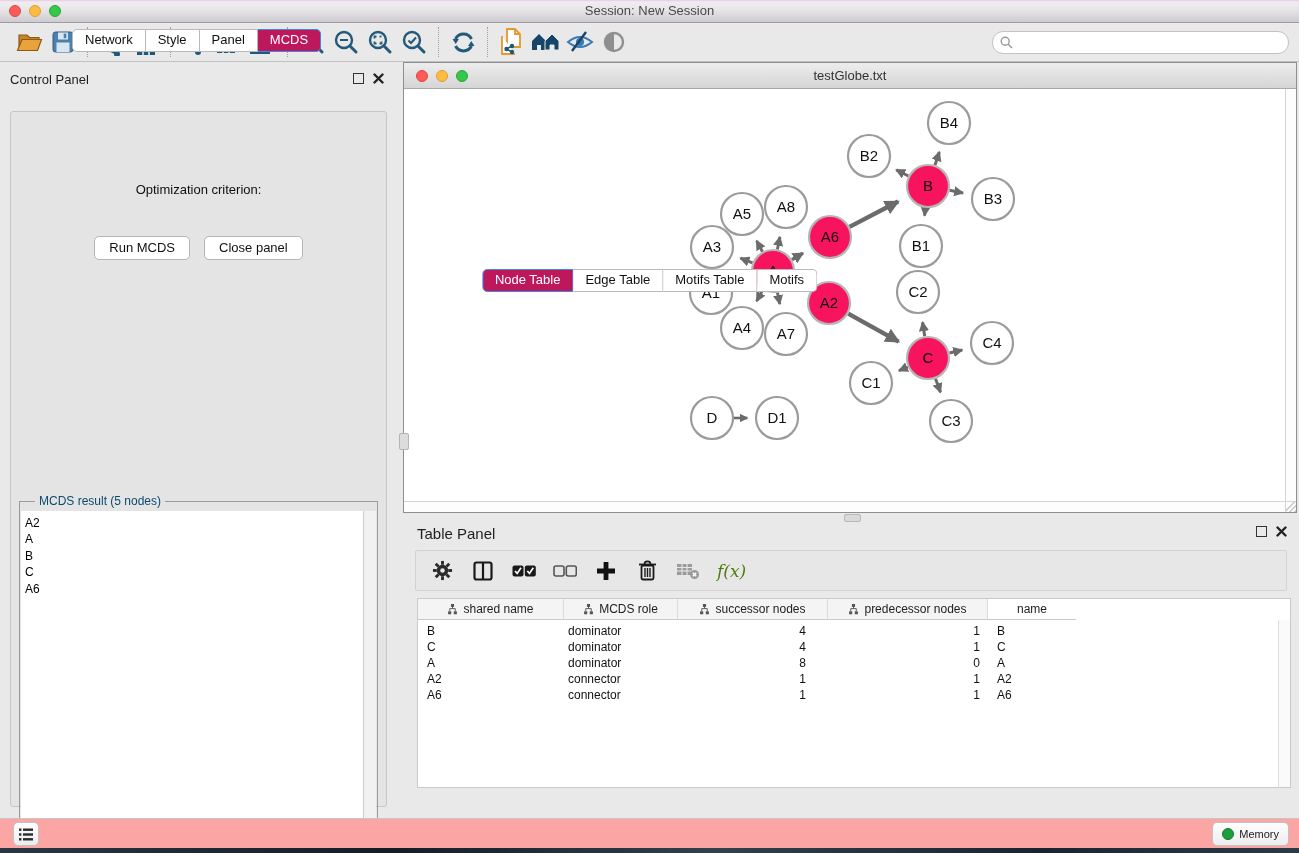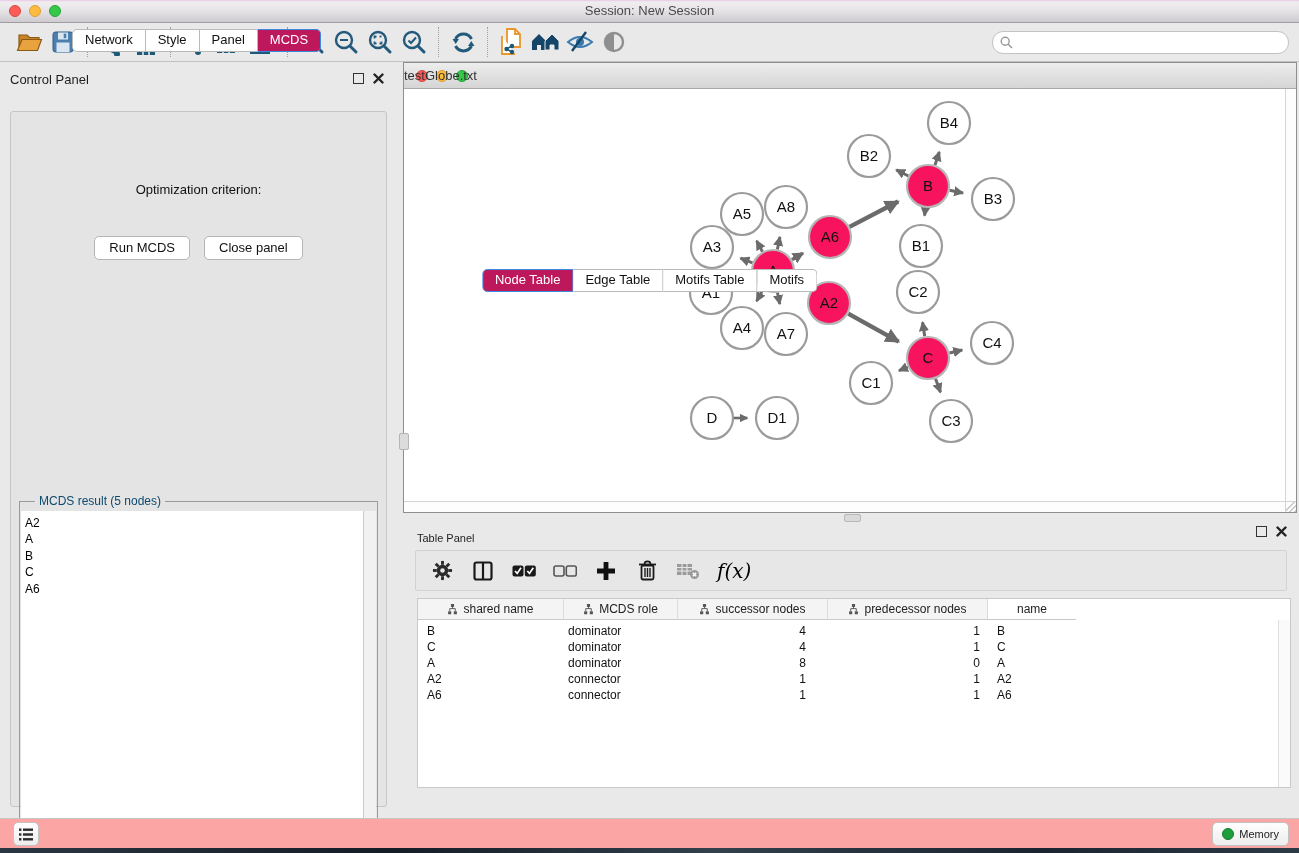--- a/index.html
+++ b/index.html
@@ -63,46 +63,46 @@
   #result-list{position:absolute;left:1px;top:9px;width:343px;height:322px;background:#fff;
     font-size:12px;line-height:16.4px;padding:4px 0 0 4px;box-sizing:border-box;}
   #result-scroll{position:absolute;right:1px;top:9px;width:12px;height:322px;background:#f1f1f1;
     border-left:1px solid #ccc;}
 
   
   #net-window{left:403px;top:62px;width:894px;height:451px;border:1px solid #8e8e8e;
     box-sizing:border-box;background:#fff;}
   #net-titlebar{position:absolute;left:0;top:0;width:100%;height:26px;
     background:linear-gradient(#ededed,#d5d5d5);border-bottom:1px solid #a9a9a9;box-sizing:border-box;}
-  #net-titlebar .title{position:absolute;left:0;right:0;top:5px;font-size:13px;color:#333;}
+  #net-titlebar .title{position:absolute;left:0;right:0;top:5px;text-align:center;font-size:13px;color:#333;}
   #net-titlebar .lights{top:7px;left:12px;}
   #net-canvas{position:absolute;left:0;top:26px;width:883px;height:414px;background:#fff;}
   #net-gutter-r{position:absolute;right:0;top:26px;width:10px;bottom:10px;background:#fdfdfd;
     border-left:1px solid #d4d4d4;}
   #net-gutter-b{position:absolute;left:0;bottom:0;height:10px;right:10px;background:#fdfdfd;
     border-top:1px solid #d4d4d4;}
   #net-grip{position:absolute;right:0;bottom:0;width:10px;height:10px;background:#fdfdfd;
     border-left:1px solid #d4d4d4;border-top:1px solid #d4d4d4;overflow:hidden;}
   #net-grip i{position:absolute;width:18px;height:1px;background:#b3b3b3;transform:rotate(-45deg);display:block;}
   #net-grip i:nth-child(1){left:-4px;top:3px;}#net-grip i:nth-child(2){left:-2px;top:6px;}
   #net-grip i:nth-child(3){left:0;top:9px;}
   #split-grip-left{left:399px;top:433px;width:8px;height:15px;background:#dcdcdc;
     border:1px solid #b5b5b5;border-radius:2px;}
   #split-grip-bottom{left:844px;top:514px;width:15px;height:6px;background:#d9d9d9;
     border:1px solid #b8b8b8;border-radius:2px;}
 
   
   #table-panel{left:403px;top:520px;width:896px;height:296px;}
-  #tp-header{position:absolute;left:14px;top:12px;font-size:11px;color:#1e1e1e;}
+  #tp-header{position:absolute;left:14px;top:5px;font-size:15px;color:#1e1e1e;}
   #tp-ctrls{right:12px;top:6px;}
   #tp-toolbar{position:absolute;left:12px;top:30px;width:872px;height:41px;background:#e7e7e7;
     border:1px solid #d2d2d2;border-radius:2px;display:flex;align-items:center;gap:17px;padding-left:14px;box-sizing:border-box;}
   .tp-icon{display:flex;align-items:center;justify-content:center;width:24px;height:24px;}
   #fx-label{font-family:"DejaVu Serif","Liberation Serif",serif;font-style:italic;
-    font-size:20px;color:#000000;}
+    font-size:17px;color:#4d7c0f;}
   #tbl{position:absolute;left:14px;top:78px;width:872px;height:188px;background:#fff;
     border:1px solid #c9c9c9;overflow:hidden;}
   .tr{display:grid;grid-template-columns:146px 114px 150px 160px 88px 1fr;}
   #tbl-head .th{background:#f4f4f4;border-bottom:1px solid #c9c9c9;border-right:1px solid #dcdcdc;
     font-size:12px;color:#222;height:20px;display:flex;align-items:center;justify-content:center;gap:5px;}
   #tbl-head .th:last-child{border-right:none;background:#fff;}
   .td{font-size:12px;color:#111;height:16px;line-height:16px;white-space:nowrap;}
   .td.c0{padding-left:9px;}
   .td.c1{padding-left:4px;}
   .td.c2{text-align:right;padding-right:22px;}

